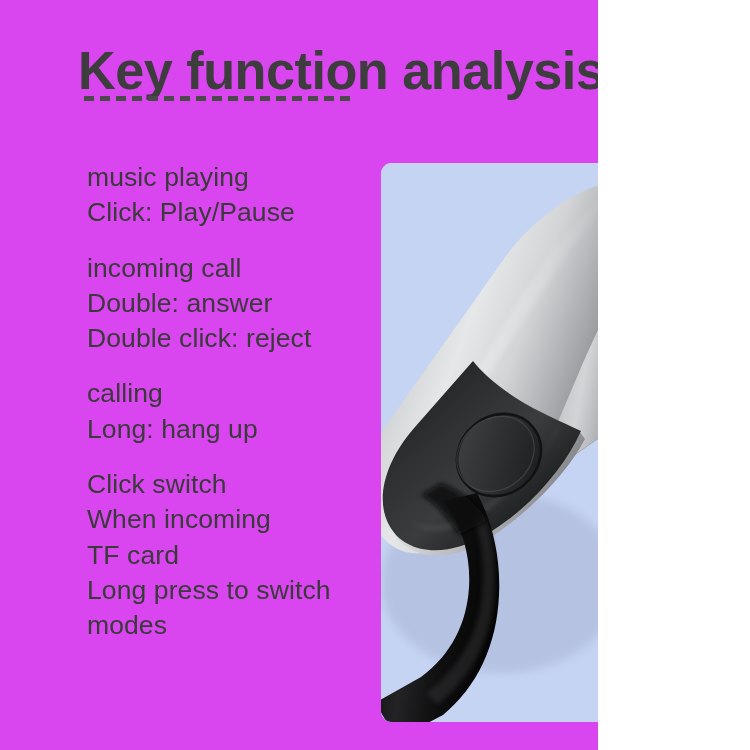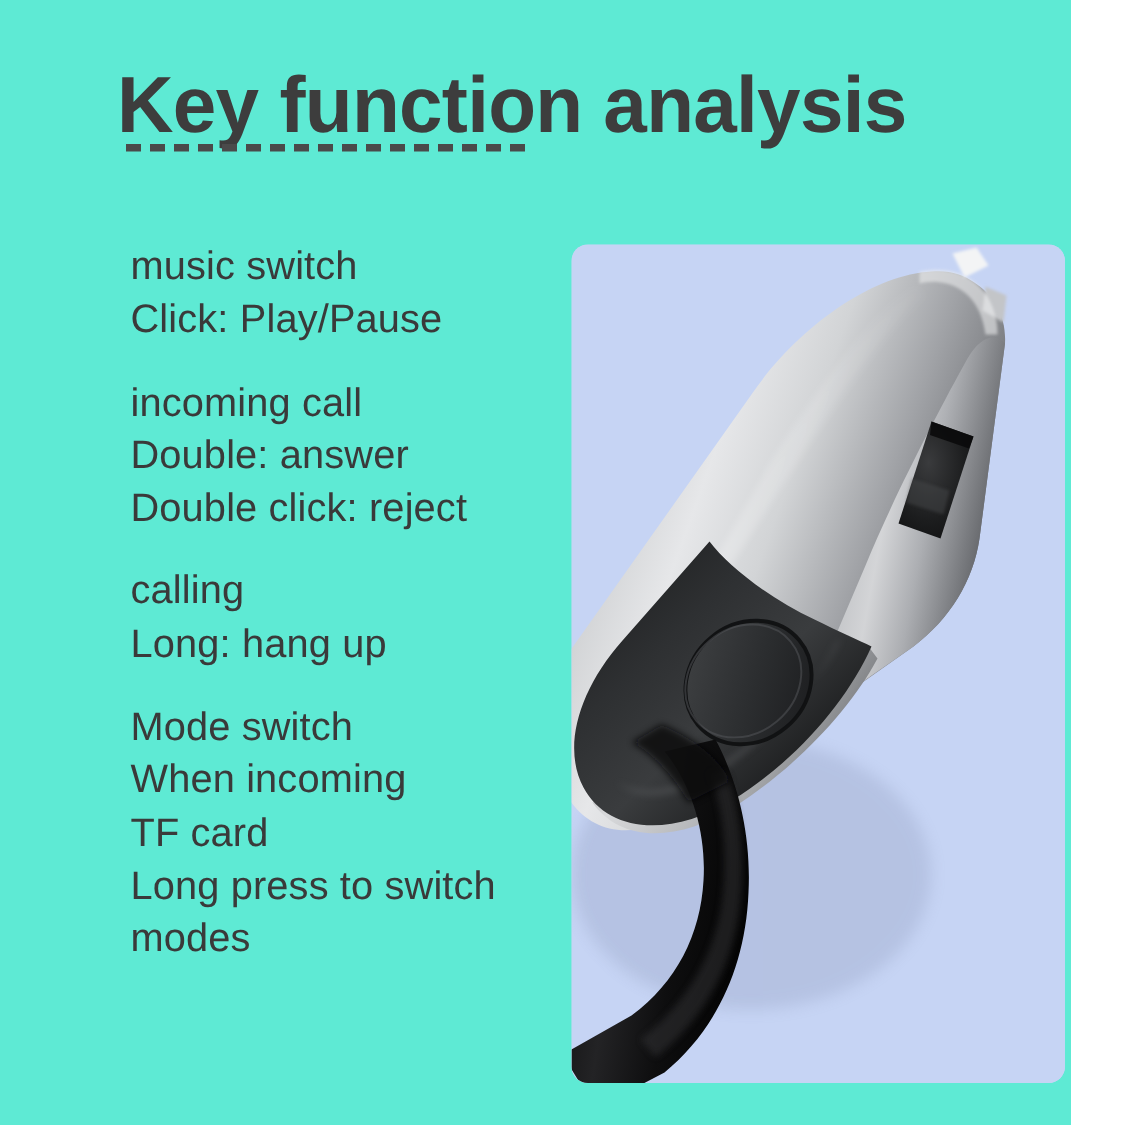--- a/index.html
+++ b/index.html
@@ -2,23 +2,23 @@
 <html><head>
 <meta charset="utf-8">
 <style>
   html, body {
     margin: 0;
     padding: 0;
     background: #ffffff;
   }
   #page {
     position: relative;
-    width: 714px;
+    width: 598px;
     height: 750px;
-    background: #5eead4;
+    background: #d946ef;
     overflow: hidden;
     font-family: "Liberation Sans", sans-serif;
   }
 
   
   #page-title {
     position: absolute;
     left: 78px;
     top: 4px;
     width: 640px;
@@ -85,37 +85,37 @@
 
 <div id="page">
 
   <h1 id="page-title">Key function analysis</h1>
 
   <div id="divider"></div>
 
   <div id="feature-text">
 
     <div class="text-group">
-      <div class="text-line">music switch</div>
+      <div class="text-line">music playing</div>
       <div class="text-line">Click: Play/Pause</div>
     </div>
 
     <div class="text-group">
       <div class="text-line">incoming call</div>
       <div class="text-line">Double: answer</div>
       <div class="text-line">Double click: reject</div>
     </div>
 
     <div class="text-group">
       <div class="text-line">calling</div>
       <div class="text-line">Long: hang up</div>
     </div>
 
     <div class="text-group">
-      <div class="text-line">Mode switch</div>
+      <div class="text-line">Click switch</div>
       <div class="text-line">When incoming</div>
       <div class="text-line">TF card</div>
       <div class="text-line">Long press to switch</div>
       <div class="text-line">modes</div>
     </div>
 
   </div>
 
   <div id="product-panel">
     <svg id="product-photo" viewBox="0 0 329 559" xmlns="http://www.w3.org/2000/svg">

